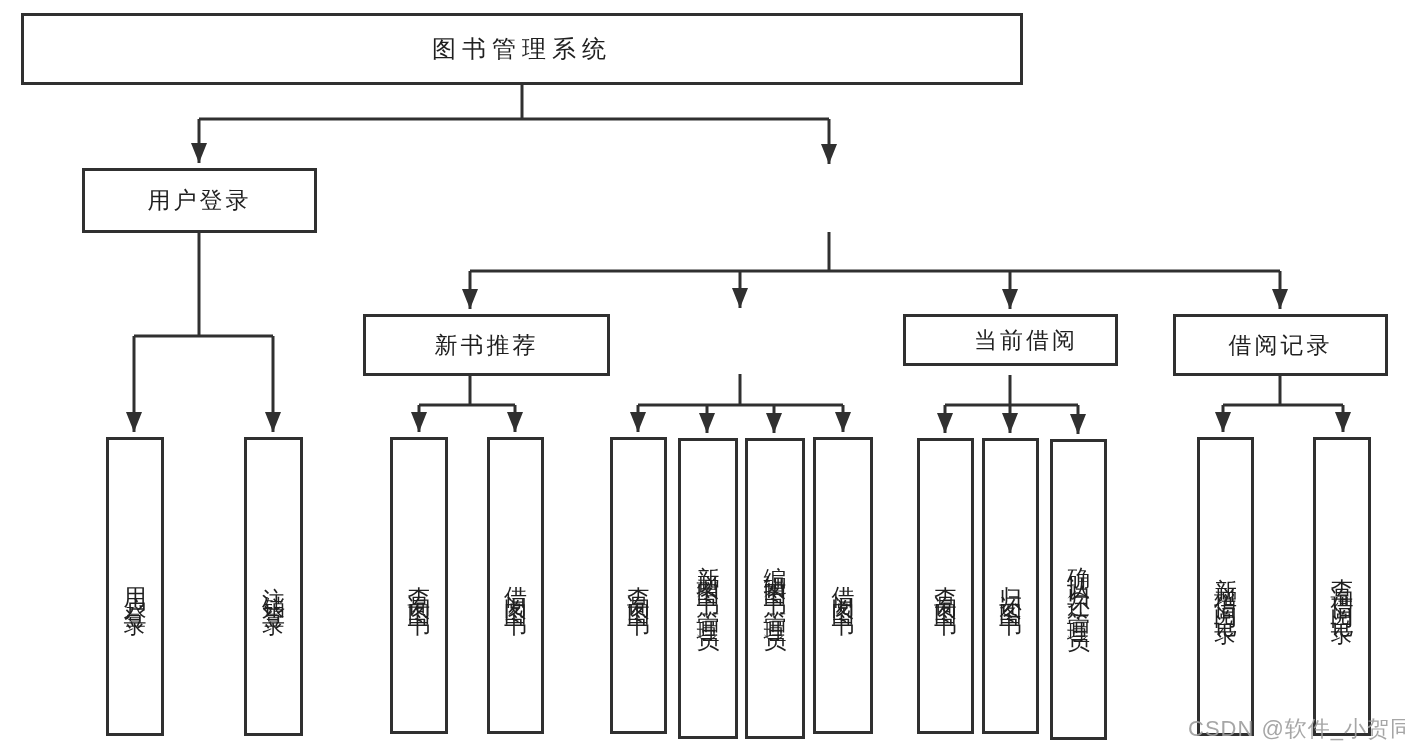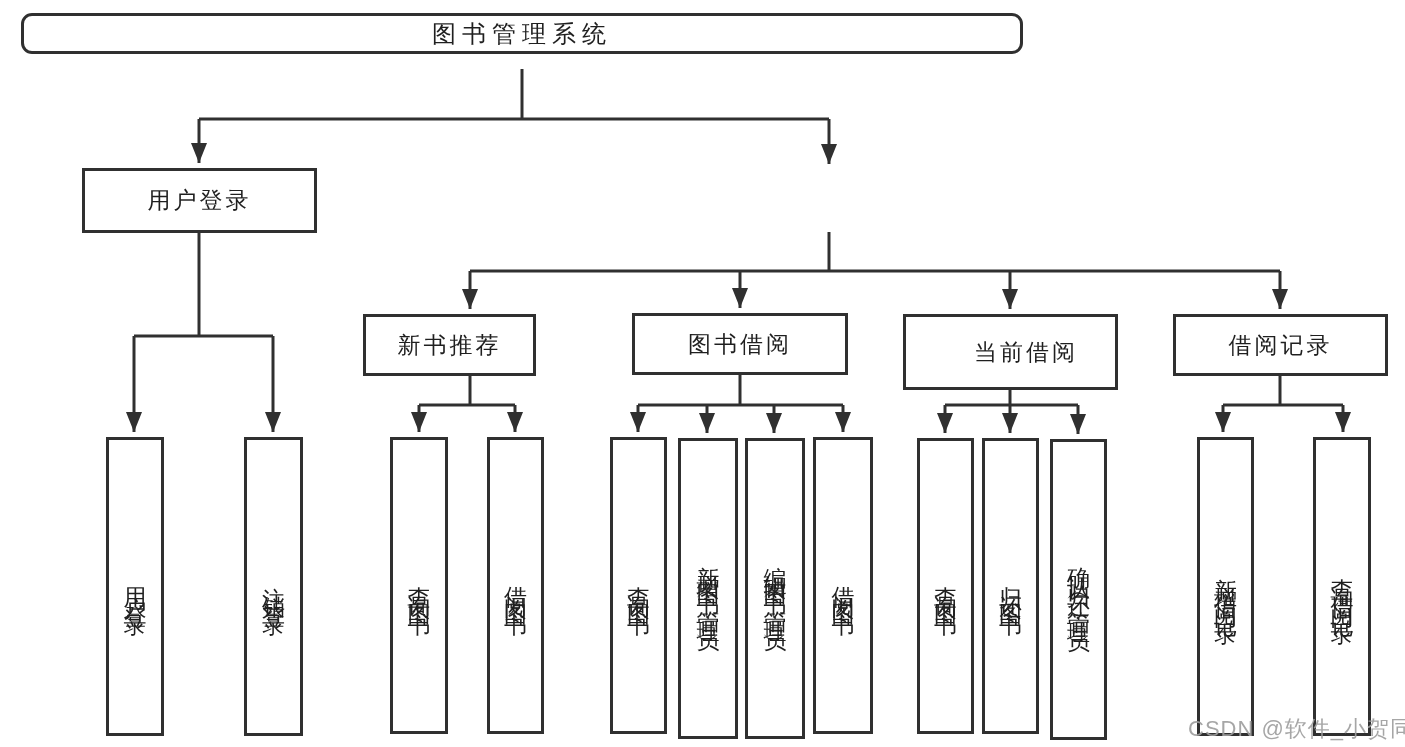--- a/index.html
+++ b/index.html
@@ -44,26 +44,26 @@
     letter-spacing:6px;
   }
   .vbox span{
     writing-mode:vertical-rl;
     text-orientation:mixed;
     font-size:23px;
     letter-spacing:9px;
     line-height:1.25;
   }
   
-  .b-root{left:21px;top:13px;width:1002px;height:41px;border-radius:11px;}
+  .b-root{left:21px;top:13px;width:1002px;height:72px;}
   .b-l2a{left:82px;top:168px;width:235px;height:65px;}
   .b-l2b{left:712px;top:169px;width:236px;height:65px;}
-  .b-l3a{left:363px;top:314px;width:173px;height:62px;}
+  .b-l3a{left:363px;top:314px;width:247px;height:62px;}
   .b-l3b{left:632px;top:313px;width:216px;height:62px;}
-  .b-l3c{left:903px;top:314px;width:215px;height:76px;padding-left:31px;}
+  .b-l3c{left:903px;top:314px;width:215px;height:52px;padding-left:31px;}
   .b-l3d{left:1173px;top:314px;width:215px;height:62px;}
   .b-v01{left:106px;top:437px;width:58px;height:299px;}
   .b-v02{left:244px;top:437px;width:59px;height:299px;}
   .b-v03{left:390px;top:437px;width:58px;height:297px;}
   .b-v04{left:487px;top:437px;width:57px;height:297px;}
   .b-v05{left:610px;top:437px;width:57px;height:297px;}
   .b-v06{left:678px;top:438px;width:60px;height:301px;}
   .b-v07{left:745px;top:438px;width:60px;height:301px;}
   .b-v08{left:813px;top:437px;width:60px;height:297px;}
   .b-v09{left:917px;top:438px;width:57px;height:296px;}
@@ -139,23 +139,20 @@
     <span>图书管理系统</span>
   </div>
 
   <div class="node hbox b-l2a">
     <span>用户登录</span>
   </div>
 
   <div class="node hbox b-l3a">
     <span>新书推荐</span>
   </div>
-  <div class="node hbox b-l3b">
-    <span>图书借阅</span>
-  </div>
   <div class="node hbox b-l3c">
     <span>当前借阅</span>
   </div>
   <div class="node hbox b-l3d">
     <span>借阅记录</span>
   </div>
 
   <div class="node vbox b-v01">
     <span>用户登录</span>
   </div>

